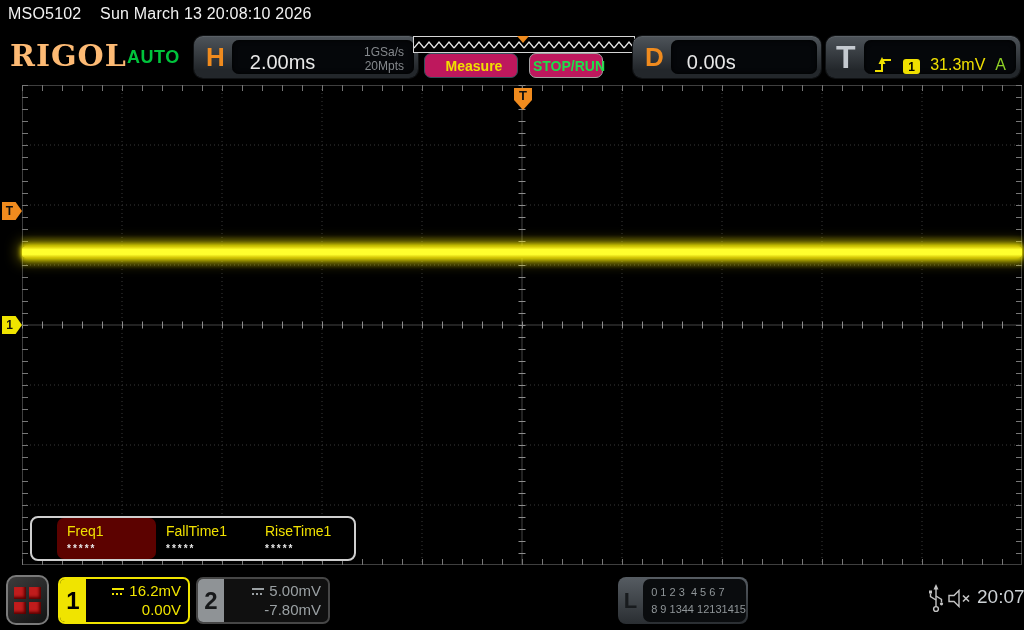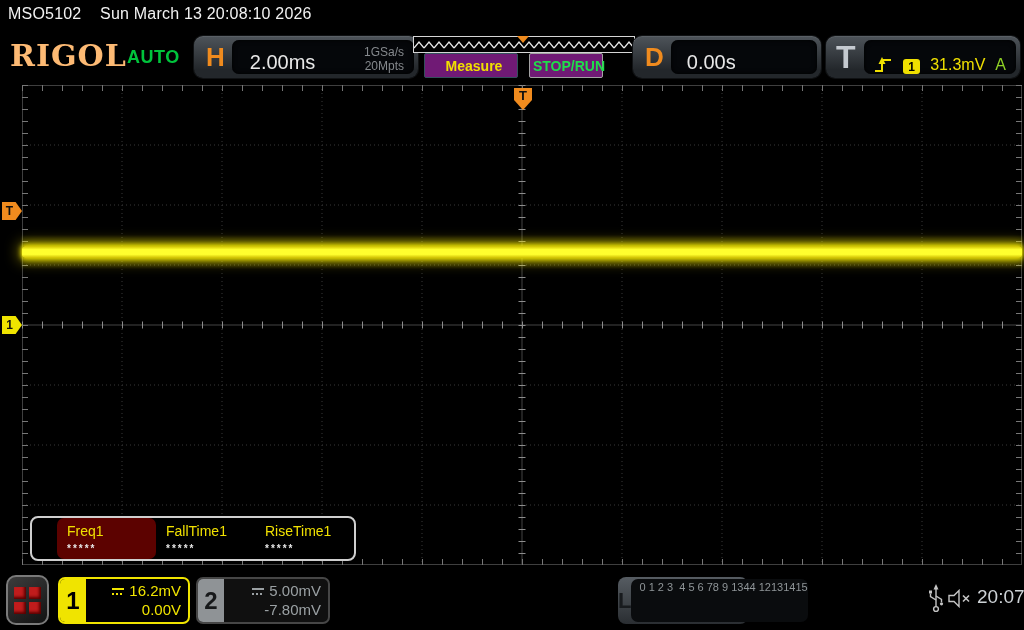--- a/index.html
+++ b/index.html
@@ -43,21 +43,21 @@
   }
   .t-level { color:#f0e000; font-size:16px; }
   .t-mode { color:#8fd225; font-size:16px; }
   
   .preview { position:absolute; left:413px; top:36px; width:222px; height:17px; background:#000; border:1px solid #d5d5d5; }
   .preview-marker {
     position:absolute; left:103px; top:-1px; width:0; height:0;
     border-left:6px solid transparent; border-right:6px solid transparent; border-top:7px solid #f08b1e;
   }
   .hbtn {
-    position:absolute; height:25px; border-radius:2px; background:#701a75;
+    position:absolute; height:25px; border-radius:7px; background:#be185d;
     display:flex; align-items:center; justify-content:center;
     font-size:14px; font-weight:bold; cursor:pointer;padding-left:6px;
   }
   .measure { left:424px; top:53px; width:94px; border:1px solid #33505c; color:#f0e000; }
   .stoprun { left:529px; top:53px; width:74px; border:1px solid #a3a3a3; color:#1ede4a; }
   
   .display { position:absolute; left:22px; top:85px; width:1000px; height:480px; background:#000; }
   .wave-fuzz {
     position:absolute; left:0; top:151px; width:100%; height:32px;
     background:
@@ -112,21 +112,21 @@
   .ch1 .ch-content { color:#f0e400; }
   .ch2 .ch-content { color:#9aa0a3; }
   .ch-line1 { display:flex; align-items:center; gap:4px; }
   .lbox {
     position:absolute; left:618px; top:577px; width:130px; height:47px; border-radius:8px;
     background:linear-gradient(180deg,#565c62,#2a2e32); display:flex; align-items:stretch; cursor:pointer;
   }
   .l-tab { width:26px; display:flex; align-items:center; justify-content:center; font-size:22px; font-weight:bold; color:#181b1e; }
   .l-digits {
     flex:1; background:#0a0c0e; border-radius:7px; margin:2px 2px 2px 0;
-    display:flex; flex-direction:row; justify-content:center; padding-left:8px;
+    display:flex; flex-direction:column; justify-content:center; padding-left:8px;
     color:#8f9598; font-size:11px; line-height:1.5; white-space:pre;
   }
   .usb-icon { position:absolute; left:928px; top:583px; }
   .mute-icon { position:absolute; left:948px; top:589px; }
   .clock { position:absolute; left:977px; top:586px; color:#cdd2d6; font-size:19px; }
 </style>
 </head>
 <body>
 
 <div class="screen">

